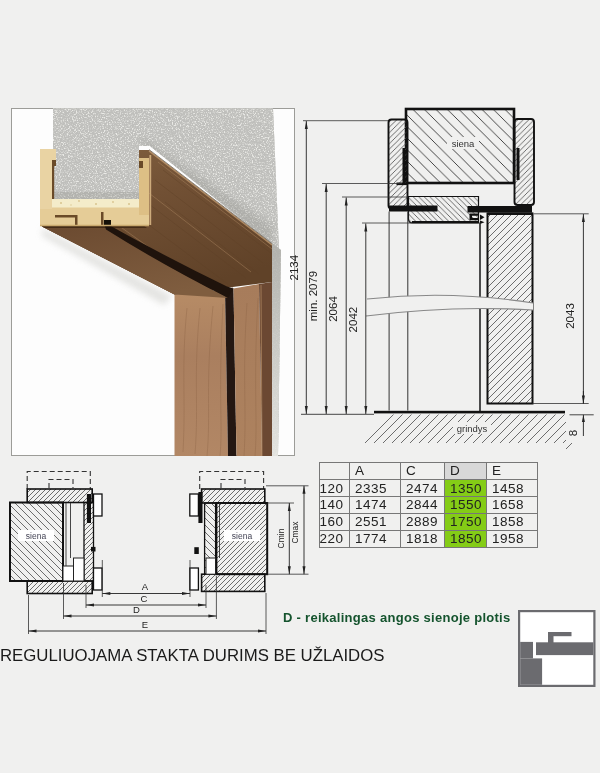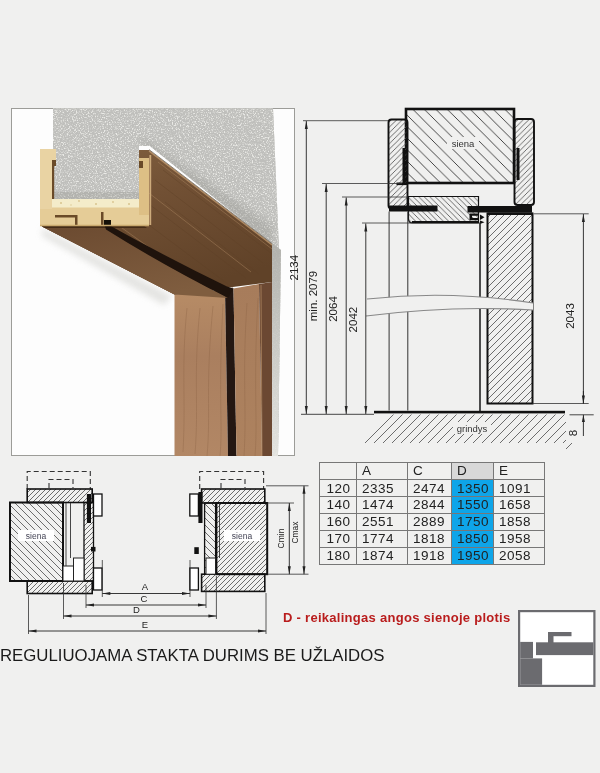--- a/index.html
+++ b/index.html
@@ -421,66 +421,59 @@
           <td class="c1">A</td>
           <td class="c2">C</td>
           <td class="c3 d">D</td>
           <td class="c4">E</td>
   </tr>
   <tr>
           <td class="c0">120</td>
           <td class="c1">2335</td>
           <td class="c2">2474</td>
           <td class="c3 dd">1350</td>
-          <td class="c4">1091</td>
+          <td class="c4">1458</td>
         </tr>
   <tr>
           <td class="c0">140</td>
           <td class="c1">1474</td>
           <td class="c2">2844</td>
           <td class="c3 dd">1550</td>
           <td class="c4">1658</td>
         </tr>
   <tr>
           <td class="c0">160</td>
           <td class="c1">2551</td>
           <td class="c2">2889</td>
           <td class="c3 dd">1750</td>
           <td class="c4">1858</td>
         </tr>
   <tr>
-          <td class="c0">170</td>
+          <td class="c0">220</td>
           <td class="c1">1774</td>
           <td class="c2">1818</td>
           <td class="c3 dd">1850</td>
           <td class="c4">1958</td>
-        </tr>
-  <tr>
-          <td class="c0">180</td>
-          <td class="c1">1874</td>
-          <td class="c2">1918</td>
-          <td class="c3 dd">1950</td>
-          <td class="c4">2058</td>
         </tr>
 </tbody>
     </table>
 <style>
 #sizetable td{border:1px solid #777;padding:0 0 0 5px;overflow:hidden;white-space:nowrap;}
 #sizetable tr{height:16.9px;}
-#sizetable .c0{width:29.5px;padding-left:7px;}
+#sizetable .c0{width:29.5px;padding-left:0;}
 #sizetable .c1{width:44.9px;}
 #sizetable .c2{width:38.2px;}
 #sizetable .c3{width:35.9px;}
 #sizetable .c4{width:45.2px;}
 #sizetable .d{background:#d8d8d8;}
-#sizetable .dd{background:#0ea5e9;}
+#sizetable .dd{background:#84cc16;}
 </style>
 </div>
 
-<div class="abs" style="left:283px;top:610px;width:245px;font-size:13px;font-weight:bold;letter-spacing:0.28px;color:#b91c1c;">D - reikalingas angos sienoje plotis</div>
+<div class="abs" style="left:283px;top:610px;width:245px;font-size:13px;font-weight:bold;letter-spacing:0.28px;color:#14532d;">D - reikalingas angos sienoje plotis</div>
 
 <div class="abs" style="left:0px;top:646px;width:560px;text-align:left;font-size:16.8px;letter-spacing:0px;color:#1a1a1a;">REGULIUOJAMA STAKTA DURIMS BE UŽLAIDOS</div>
 
 <div class="abs" style="left:517.5px;top:609.5px;">
 <svg width="78" height="77" viewBox="0 0 78 77" xmlns="http://www.w3.org/2000/svg">
   <rect x="1.1" y="1.1" width="75.3" height="74.8" fill="#fff" stroke="#6b6b6f" stroke-width="2.2"></rect>
   <g fill="#6b6b6f">
     <rect x="18" y="32.3" width="57.3" height="12.8"></rect>
     <rect x="30" y="22" width="5.5" height="11"></rect>
     <rect x="30" y="22" width="23.5" height="4.2"></rect>

